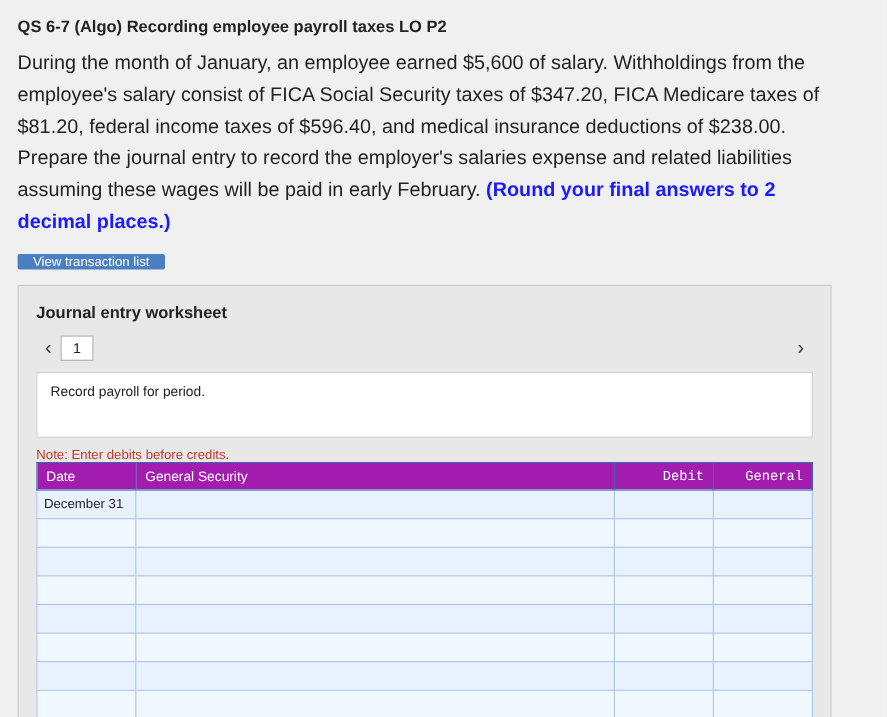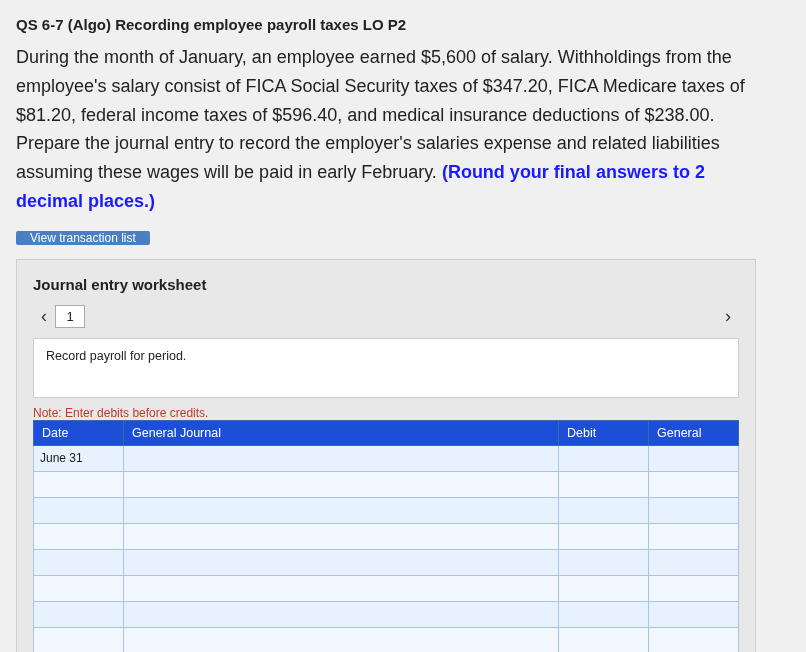--- a/index.html
+++ b/index.html
@@ -81,30 +81,31 @@
       color: #c0392b;
       font-size: 12px;
       margin-bottom: 0;
     }
     .journal-table {
       width: 100%;
       border-collapse: collapse;
       background: white;
     }
     .journal-table th {
-      background: #1d4ed8;
+      background: #a21caf;
       color: white;
       font-size: 12.5px;
       font-weight: normal;
       padding: 5px 8px;
       border: 1px solid #3a6aaa;
       text-align: left;
     }
     .journal-table th.center {
-      text-align: left;
+      text-align: right;
+      font-family: Liberation Mono, monospace;
     }
     .journal-table td {
       border: 1px solid #aac4e8;
       padding: 0;
       height: 26px;
     }
     .journal-table td input {
       width: 100%;
       height: 100%;
       border: none;
@@ -199,28 +200,28 @@
   <div class="description-box">
     <span>Record payroll for period.</span>
   </div>
 
   <div class="note-text">Note: Enter debits before credits.</div>
 
   <table class="journal-table">
     <thead>
       <tr>
         <th class="col-date">Date</th>
-        <th class="col-journal">General Journal</th>
+        <th class="col-journal">General Security</th>
         <th class="col-debit center">Debit</th>
         <th class="col-credit center">General</th>
       </tr>
     </thead>
     <tbody>
       <tr>
-        <td class="date-cell col-date">June 31</td>
+        <td class="date-cell col-date">December 31</td>
         <td class="col-journal"><input type="text" style=""></td>
         <td class="col-debit"><input type="text" style=""></td>
         <td class="col-credit"><input type="text" style=""></td>
       </tr>
       <tr>
         <td class="col-date"></td>
         <td class="col-journal"><input type="text" style=""></td>
         <td class="col-debit"><input type="text" style=""></td>
         <td class="col-credit"><input type="text" style=""></td>
       </tr>

